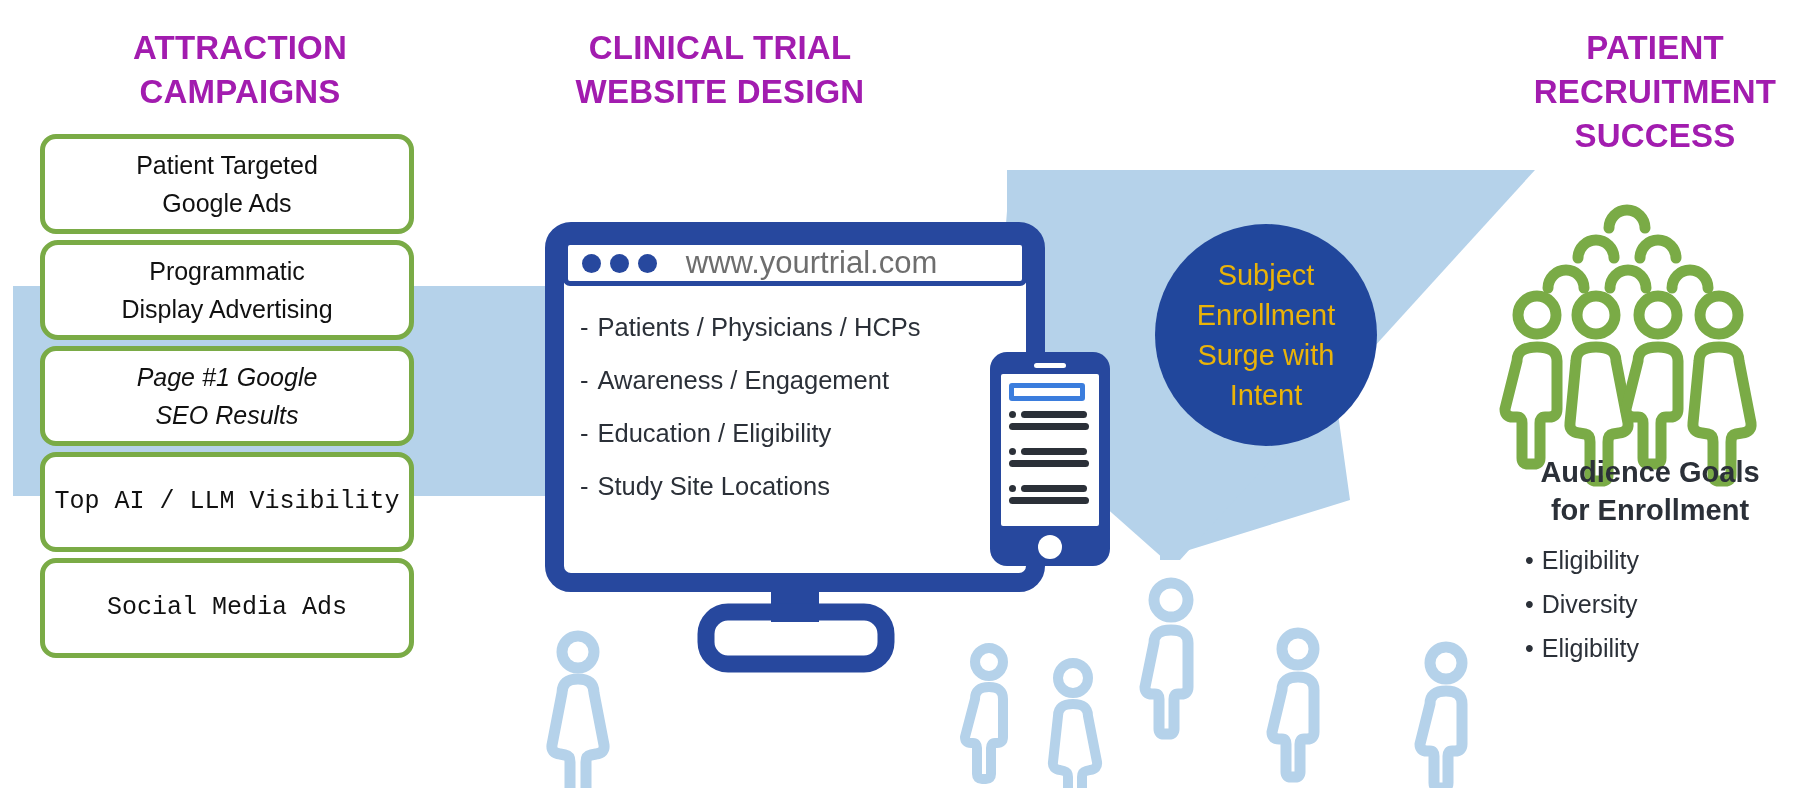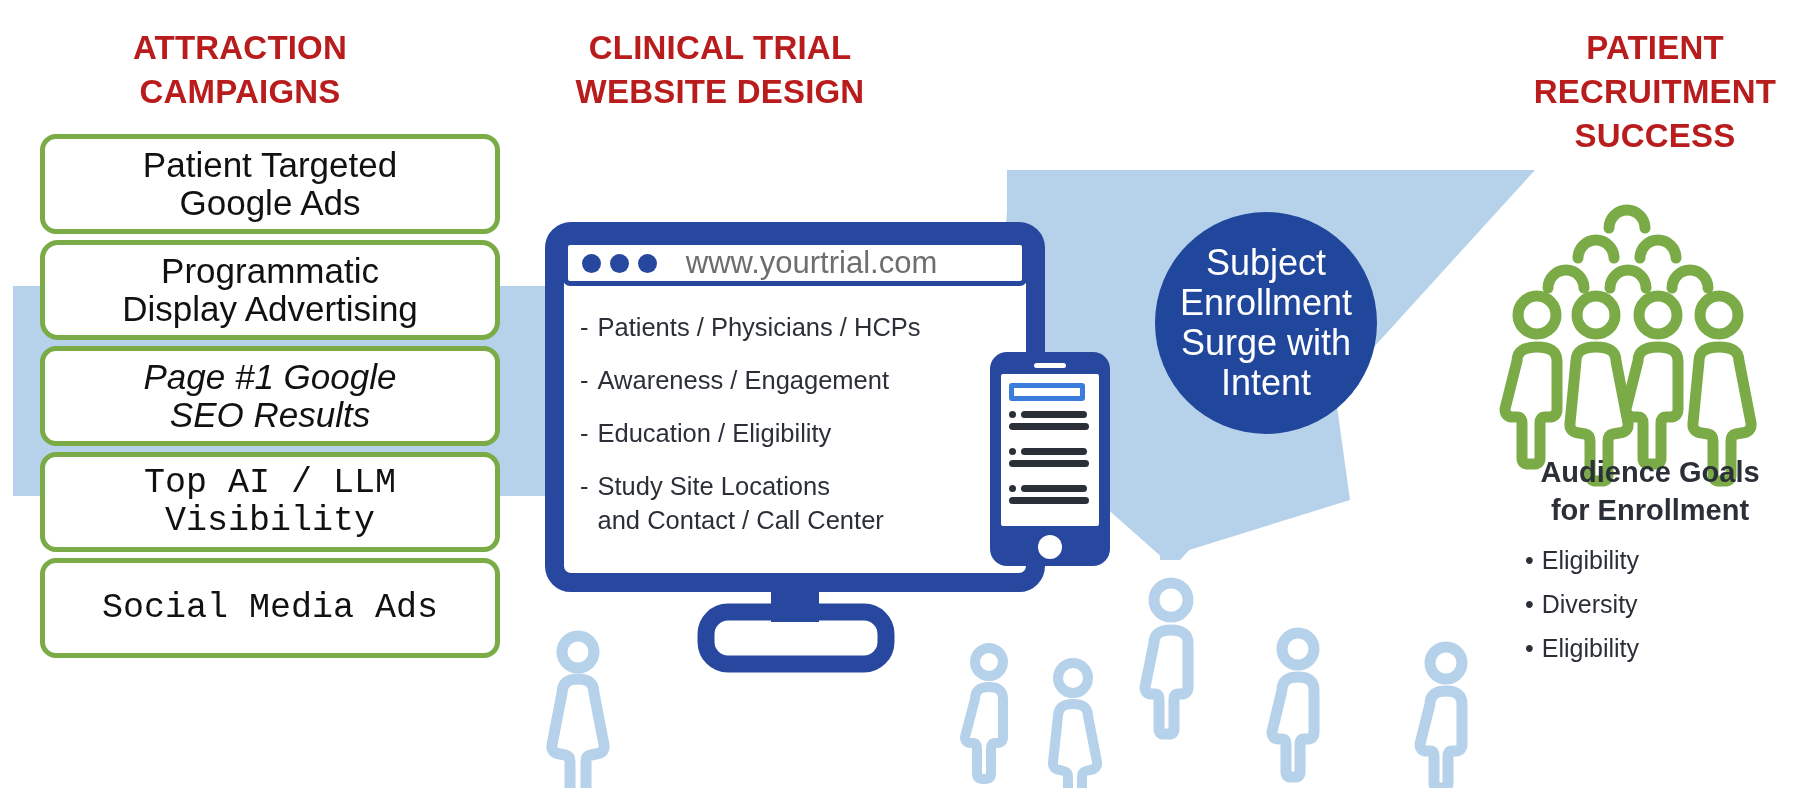--- a/index.html
+++ b/index.html
@@ -10,43 +10,43 @@
     overflow:hidden;
     position:relative;
   }
   .stage{position:absolute;left:0;top:0;width:1800px;height:788px;}
   .svg-layer{position:absolute;left:0;top:0;}
 
   
   .col-head{
     position:absolute;
     text-align:center;
-    color:#b91c1c;
+    color:#a21caf;
     font-weight:bold;
     font-size:33px;
     line-height:44px;
     letter-spacing:.2px;
   }
   #head-left{left:40px;top:26px;width:400px;}
   #head-center{left:520px;top:26px;width:400px;}
   #head-right{left:1490px;top:26px;width:330px;}
 
   
   .gbox{
     position:absolute;
     left:40px;
-    width:460px;
+    width:374px;
     box-sizing:border-box;
     border:5px solid #7aab46;
     border-radius:16px;
     background:#ffffff;
     display:flex;align-items:center;justify-content:center;
     text-align:center;
     color:#111111;
-    font-size:35px;
+    font-size:25px;
     line-height:38px;
   }
 
   
   #monitor{
     position:absolute;
     left:545px;top:222px;
     width:500px;height:370px;
     box-sizing:border-box;
     border:19px solid #27489e;
@@ -111,27 +111,27 @@
     background:#ffffff;
   }
   .ph-group{position:absolute;left:8px;width:82px;}
   .ph-row{display:flex;align-items:center;margin-bottom:5px;}
   .ph-bullet{width:7px;height:7px;border-radius:50%;background:#2b3038;margin-right:5px;}
   .ph-bar{height:7px;border-radius:4px;background:#2b3038;}
 
   
   #circle{
     position:absolute;
-    left:1155px;top:212px;
+    left:1155px;top:224px;
     width:222px;height:222px;border-radius:50%;
     background:#21479c;
-    color:#ffffff;
+    color:#eab308;
     display:flex;align-items:center;justify-content:center;
     text-align:center;
-    font-size:36px;line-height:40px;
+    font-size:29px;line-height:40px;
   }
 
   
   #goals-title{
     position:absolute;left:1490px;top:453px;width:320px;
     color:#2b3038;font-weight:bold;font-size:29px;line-height:38px;
     text-align:center;
   }
   #goals-list{
     position:absolute;left:1525px;top:538px;width:300px;
@@ -301,21 +301,20 @@
       <span class="txt">Awareness / Engagement</span>
     </div>
     <div class="scr-line">
       <span class="dash">-</span>
       <span class="txt">Education / Eligibility</span>
     </div>
     <div class="scr-line">
       <span class="dash">-</span>
       <span class="txt">
         <span>Study Site Locations</span><br>
-        <span>and Contact / Call Center</span>
       </span>
     </div>
   </div>
 
   <div id="phone">
     <div id="phone-speaker"></div>
     <div id="phone-screen">
       <div id="phone-header"></div>
       <div class="ph-group" style="top:37px;">
         <div class="ph-row">

